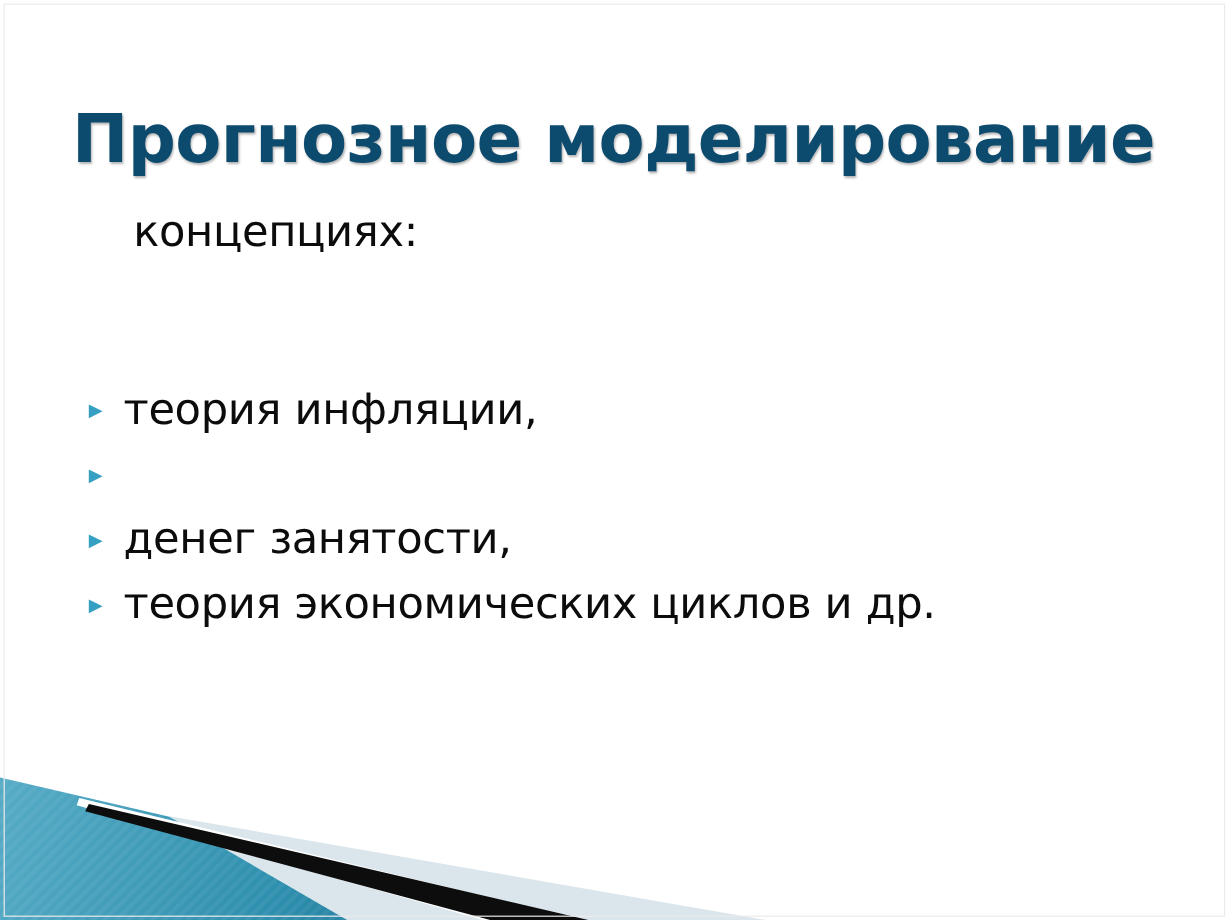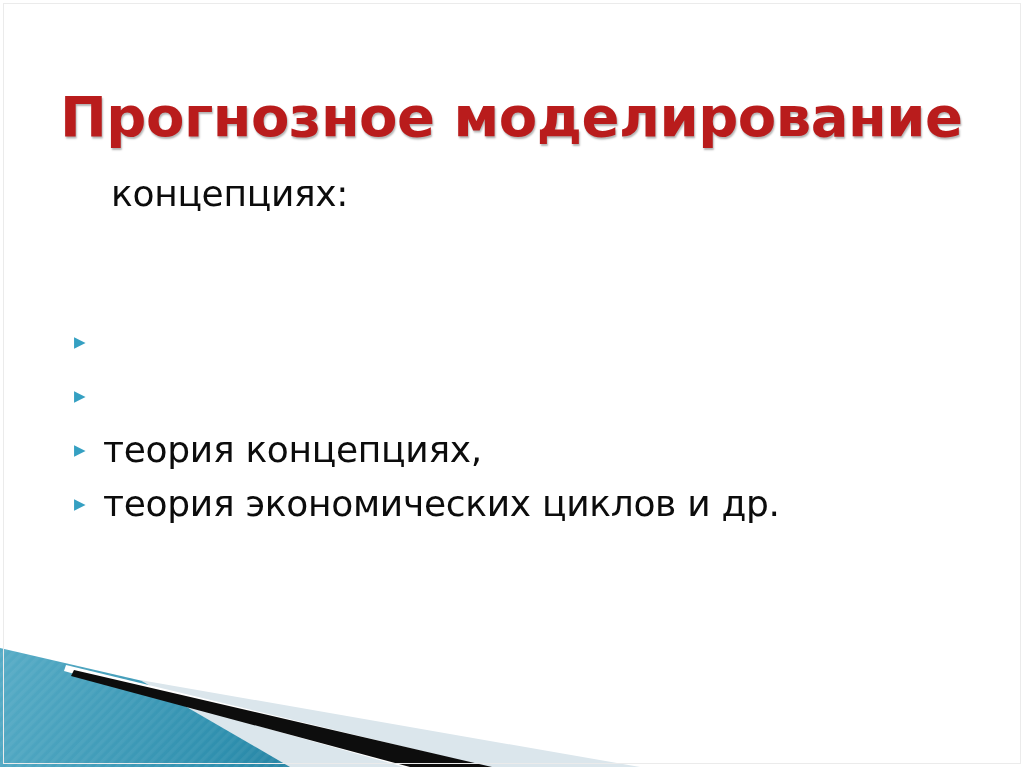--- a/index.html
+++ b/index.html
@@ -60,34 +60,35 @@
 
   <polygon points="140,680 640,767 290,767" fill="#dbe6ec"></polygon>
 
   <polygon points="66,665 488,767 404,767 64,671" fill="#ffffff"></polygon>
 
   <polygon points="74,670 492,767 410,767 71,676" fill="#0d0d0d"></polygon>
 </svg>
 
 <div class="slide-frame"></div>
 
-<h1 class="title" style="color: #b91c1c;">Прогнозное моделирование</h1>
+<h1 class="title" style="color: #0c4a6e;">Прогнозное моделирование</h1>
 
 <div class="intro">
   <div class="line2">концепциях:</div>
 </div>
 
 <ul class="bullet-list">
   <li class="bullet-item">
     <span class="bullet-glyph" style="color: rgb(53, 160, 194);">▶</span>
+    <span>теория инфляции,</span>
   </li>
   <li class="bullet-item">
     <span class="bullet-glyph" style="color: rgb(53, 160, 194);">▶</span>
   </li>
   <li class="bullet-item">
     <span class="bullet-glyph" style="color: rgb(53, 160, 194);">▶</span>
-    <span>теория концепциях,</span>
+    <span>денег занятости,</span>
   </li>
   <li class="bullet-item">
     <span class="bullet-glyph" style="color: rgb(53, 160, 194);">▶</span>
     <span>теория экономических циклов и др.</span>
   </li>
 </ul>
 
 </body></html>

